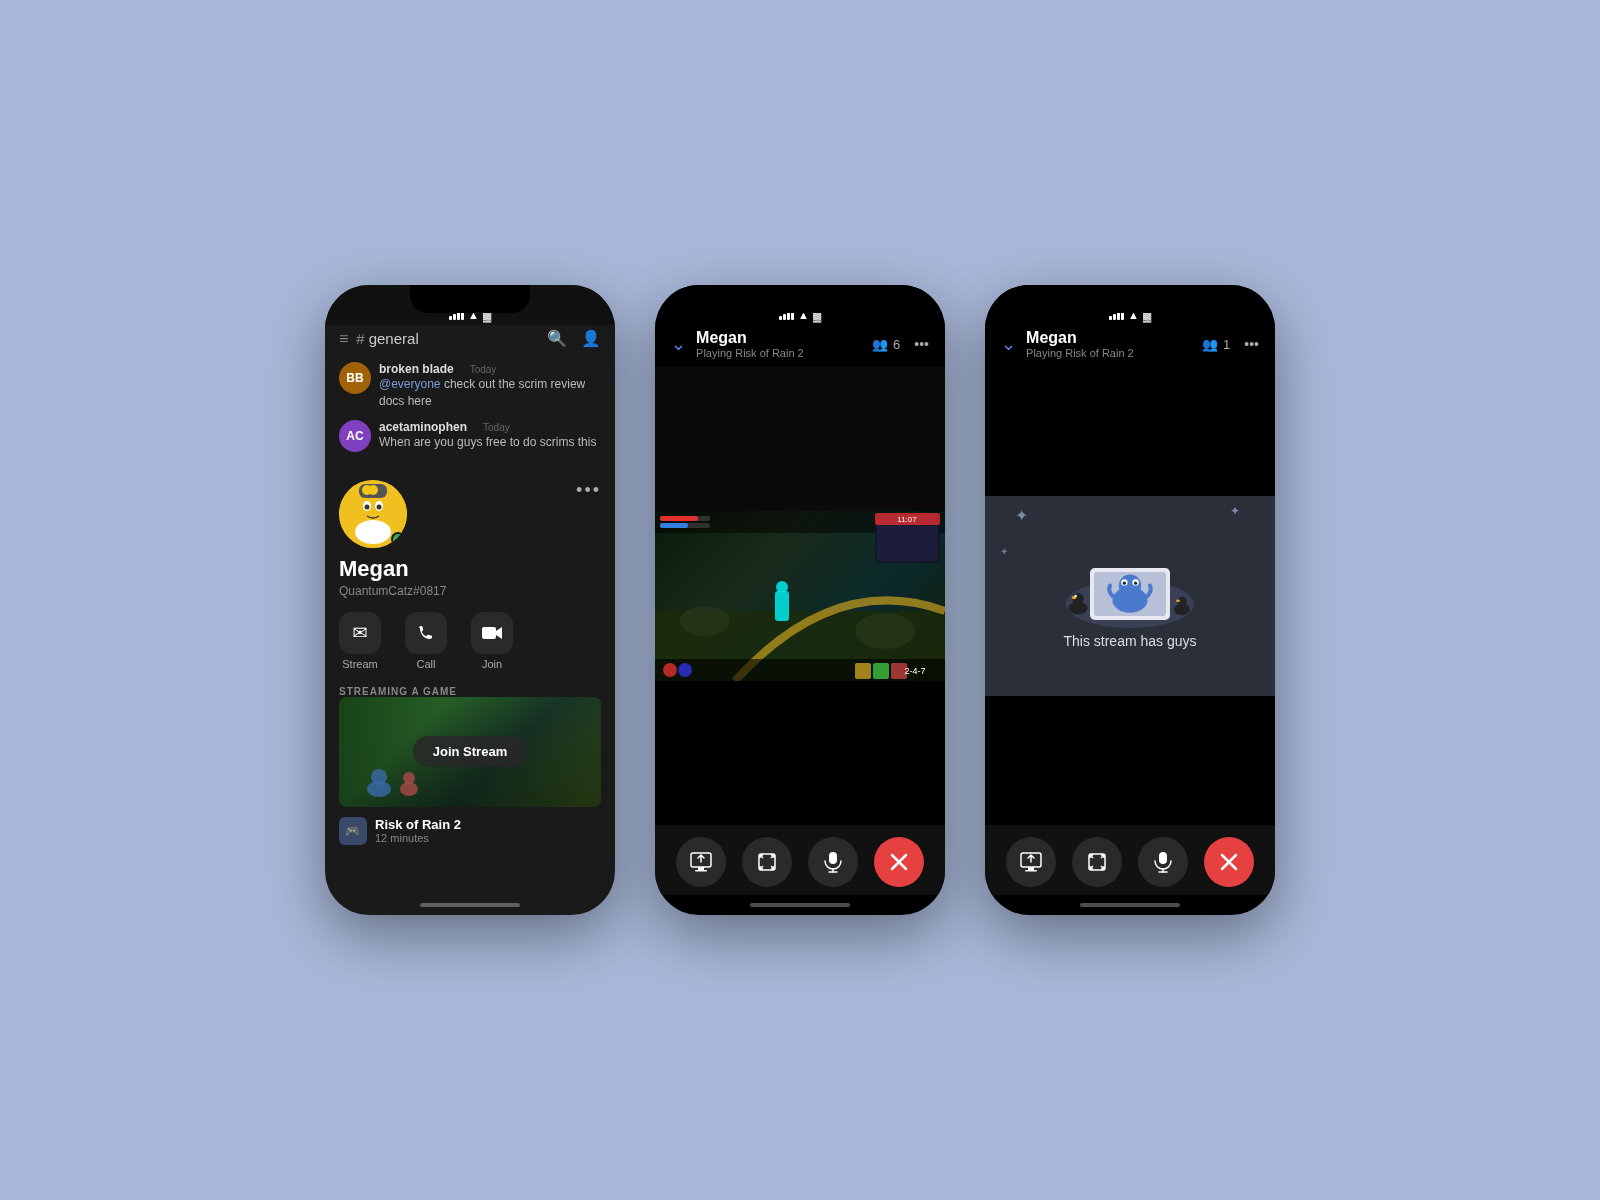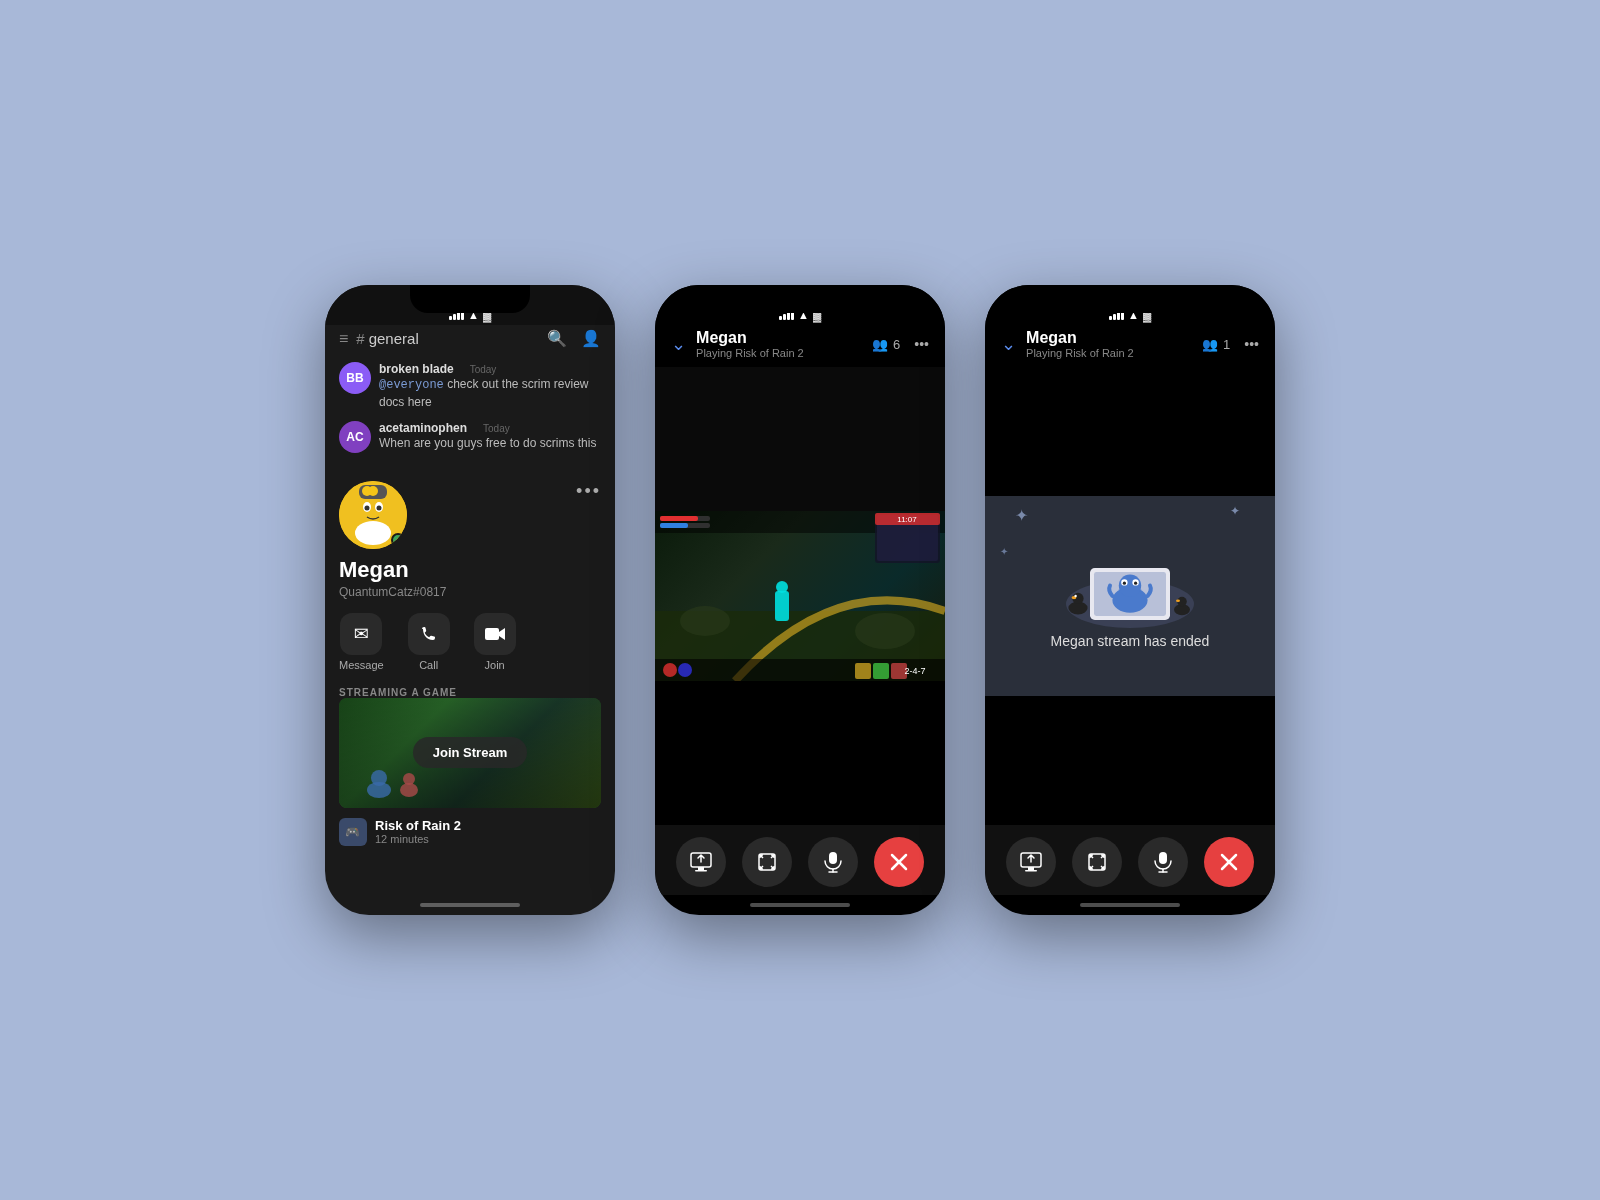--- a/index.html
+++ b/index.html
@@ -106,21 +106,21 @@
       justify-content: center;
       font-size: 12px;
       font-weight: bold;
       color: white;
     }
     .msg-content {}
     .msg-header { display: flex; gap: 16px; align-items: baseline; }
     .msg-username { color: #ddd; font-size: 12px; font-weight: 600; }
     .msg-time { color: #666; font-size: 10px; }
     .msg-text { color: #bbb; font-size: 12px; line-height: 1.4; }
-    .msg-text .mention { color: #7b9bd4; font-family: Liberation Mono, monospace; }
+    .msg-text .mention { color: #7b9bd4; }
 
     .profile-section {
       padding: 12px 14px;
       position: relative;
       flex: 1;
     }
     .more-btn {
       position: absolute;
       right: 14px;
       top: 12px;
@@ -406,21 +406,21 @@
       <span>general</span>
     </div>
     <div class="top-icons">
       <span>🔍</span>
       <span>👤</span>
     </div>
   </div>
 
   <div class="chat-messages">
     <div class="chat-message">
-      <div class="avatar-small" style="background:#8b5cf6">BB</div>
+      <div class="avatar-small" style="background:#a16207">BB</div>
       <div class="msg-content">
         <div class="msg-header">
           <span class="msg-username">broken blade</span>
           <span class="msg-time">Today</span>
         </div>
         <div class="msg-text">
           <span class="mention">@everyone</span> check out the scrim review docs here
         </div>
       </div>
     </div>
@@ -453,21 +453,21 @@
         <circle cx="28" cy="10" r="5" fill="#f5c518"></circle>
         <circle cx="34" cy="10" r="5" fill="#f5c518"></circle>
       </svg>
       <div class="online-dot"></div>
     </div>
     <div class="profile-name">Megan</div>
     <div class="profile-tag">QuantumCatz#0817</div>
     <div class="action-buttons">
       <div class="action-btn">
         <div class="action-btn-icon">✉</div>
-        <span>Message</span>
+        <span>Stream</span>
       </div>
       <div class="action-btn">
         <div class="action-btn-icon">
           <svg width="20" height="20" viewBox="0 0 20 20" fill="white">
             <path d="M3 5a2 2 0 012-2h.5a1 1 0 01.97.757l.7 2.8a1 1 0 01-.277 1.002l-1.2 1.1c1 2 2.5 3.5 4.5 4.5l1.1-1.2a1 1 0 011.002-.277l2.8.7A1 1 0 0116 13.5V14a2 2 0 01-2 2C7.373 16 4 10.627 4 5z"></path>
           </svg>
         </div>
         <span>Call</span>
       </div>
       <div class="action-btn">
@@ -685,21 +685,21 @@
       <circle cx="107" cy="49" r="2" fill="#222"></circle>
 
       <path d="M78 65 Q72 58 75 52" stroke="#4a7acc" stroke-width="5" stroke-linecap="round" fill="none"></path>
       <path d="M122 65 Q128 58 125 52" stroke="#4a7acc" stroke-width="5" stroke-linecap="round" fill="none"></path>
 
       <ellipse cx="165" cy="82" rx="10" ry="7" fill="#222"></ellipse>
       <circle cx="165" cy="72" r="6" fill="#222"></circle>
       <ellipse cx="160" cy="71" rx="2.5" ry="1.5" fill="#f0a020"></ellipse>
     </svg>
 
-    <div class="ended-text">Megan stream has ended</div>
+    <div class="ended-text">This stream has guys</div>
   </div>
 
   <div style="flex:1;background:#000"></div>
 
   <div class="call-controls">
     <button class="ctrl-btn">
       <svg width="22" height="20" viewBox="0 0 22 20" fill="white">
         <rect x="1" y="1" width="20" height="14" rx="2" stroke="white" stroke-width="1.5" fill="none"></rect>
         <rect x="8" y="15" width="6" height="3" fill="white"></rect>
         <rect x="5" y="18" width="12" height="1.5" rx="0.75" fill="white"></rect>

